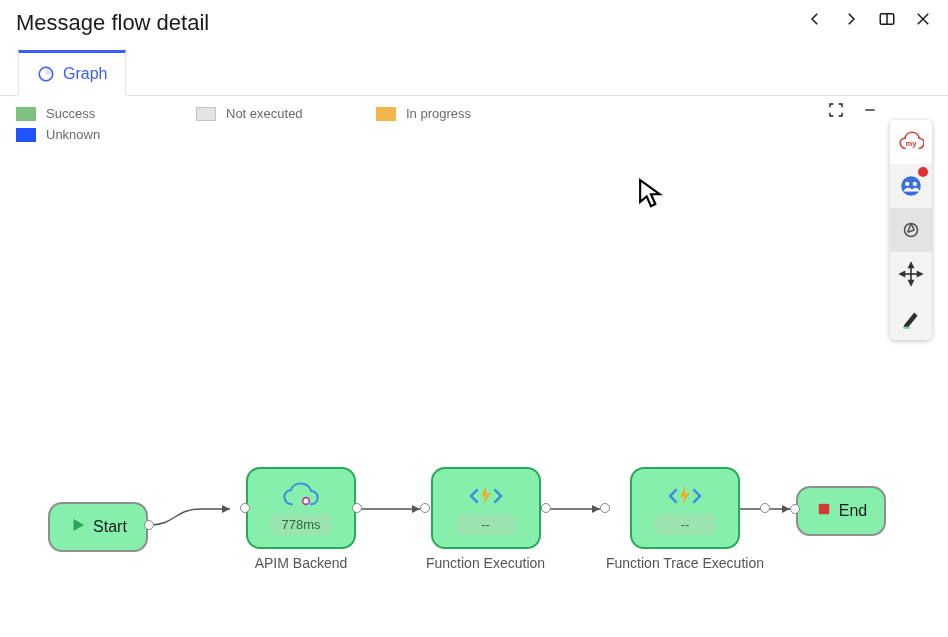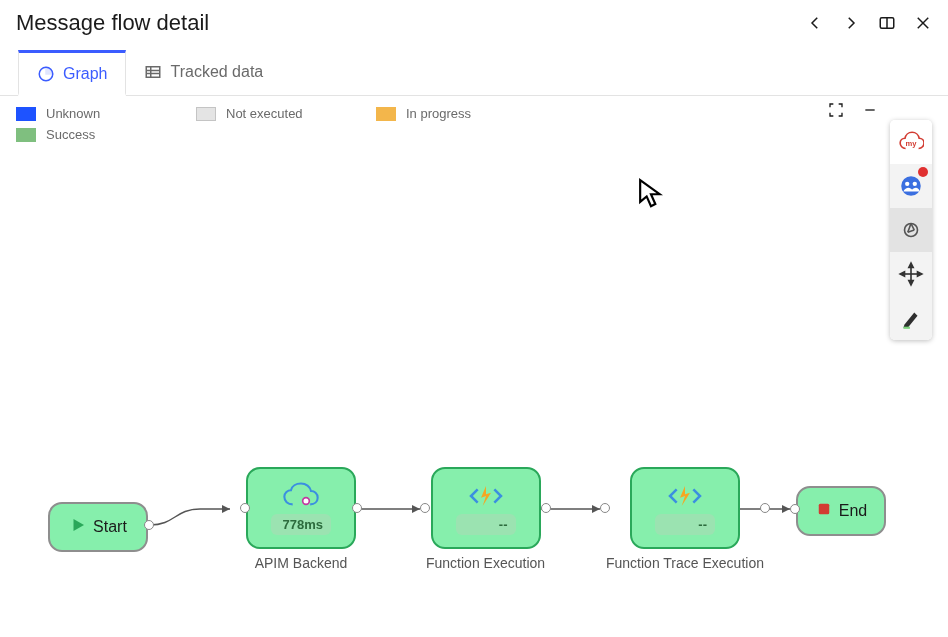--- a/index.html
+++ b/index.html
@@ -10,21 +10,21 @@
     --red:#d23c32;
     --grey-border:#cfcfcf;
     --txt:#1b1b1b;
     --muted:#6a6a6a;
     --chip:#9be3b1;
   }
   html,body{margin:0;padding:0;font-family:Segoe UI,Arial,sans-serif;background:#fff;color:var(--txt);}
   .app{width:948px;height:637px;overflow:hidden;position:relative;}
 
   
-  .hdr{display:flex;align-items:center;justify-content:space-between;padding:10px 16px 0;}
+  .hdr{display:flex;align-items:flex-start;justify-content:space-between;padding:10px 16px 0;}
   .title{font-size:22px;font-weight:400;}
   .hdr-right{display:flex;align-items:center;gap:18px;}
   .hdr-right svg{width:18px;height:18px;stroke:var(--txt);fill:none;}
   .icon-btn{cursor:pointer;display:inline-flex;}
 
   
   .tabs{display:flex;border-bottom:1px solid #e3e3e3;margin-top:14px;padding:0 18px;}
   .tab{display:flex;align-items:center;gap:8px;padding:12px 18px 10px;font-size:16px;color:var(--muted);border-bottom:3px solid transparent;cursor:pointer;}
   .tab.active{color:var(--blue-accent);border-top:3px solid var(--blue-accent);border-left:1px solid #e3e3e3;border-right:1px solid #e3e3e3;margin-bottom:-1px;background:#fff;}
   .tab svg{width:18px;height:18px;}
@@ -46,21 +46,21 @@
 
   
   .canvas{position:absolute;left:0;right:0;bottom:40px;height:140px;}
   svg.wire{position:absolute;left:0;top:0;width:100%;height:100%;}
   .node{position:absolute;display:flex;flex-direction:column;align-items:center;}
   .box{border:2px solid #8e8e8e;border-radius:14px;background:#86efac;display:flex;flex-direction:column;align-items:center;justify-content:center;}
   .box.green{border-color:var(--green-border);}
   .box.small{width:96px;height:46px;flex-direction:row;}
   .box.wide{width:106px;height:78px;}
   .label{font-size:14px;color:#555;margin-top:6px;line-height:1.2;}
-  .chip{background:var(--chip);border-radius:6px;padding:3px 8px;font-size:13px;color:#2c6b3d;min-width:44px;text-align:right;font-weight:bold;}
+  .chip{background:var(--chip);border-radius:6px;padding:3px 8px;font-size:13px;color:#2c6b3d;min-width:44px;text-align:center;}
   .play{display:inline-block;}
   .port{width:8px;height:8px;border:1px solid #888;border-radius:50%;background:#fff;position:absolute;}
 
   
   .cursor{position:absolute;left:638px;top:178px;width:26px;height:30px;}
 </style>
 </head>
 <body>
 
 <div class="app">
@@ -94,40 +94,31 @@
   </div>
 
   <div class="tabs">
     <div class="tab active">
       <svg viewBox="0 0 24 24" fill="none" stroke="#3b5cff" stroke-width="2">
           <circle cx="12" cy="12" r="9"></circle>
           <path d="M12 3 A9 9 0 0 1 21 12 L12 12 Z" fill="#3b5cff" opacity=".15"></path>
         </svg>
       <span>Graph</span>
     </div>
-    <div class="tab">
-      <svg viewBox="0 0 24 24" fill="none" stroke="#6a6a6a" stroke-width="2">
-          <rect x="3" y="5" width="18" height="14"></rect>
-          <line x1="3" y1="10" x2="21" y2="10"></line>
-          <line x1="3" y1="14" x2="21" y2="14"></line>
-          <line x1="9" y1="5" x2="9" y2="19"></line>
-        </svg>
-      <span>Tracked data</span>
-    </div>
   </div>
 
   <div class="legend">
     <div class="lcol">
       <div class="litem">
+          <span class="sw" style="background:#7fbf7f"></span>
+          <span>Success</span>
+        </div>
+      <div class="litem">
           <span class="sw" style="background:#1e53ff"></span>
           <span>Unknown</span>
-        </div>
-      <div class="litem">
-          <span class="sw" style="background:#7fbf7f"></span>
-          <span>Success</span>
         </div>
     </div>
     <div class="lcol">
       <div class="litem">
           <span class="sw" style="background:#e4e4e4;border:1px solid #c4c4c4;box-sizing:border-box"></span>
           <span>Not executed</span>
         </div>
     </div>
     <div class="lcol">
       <div class="litem">

